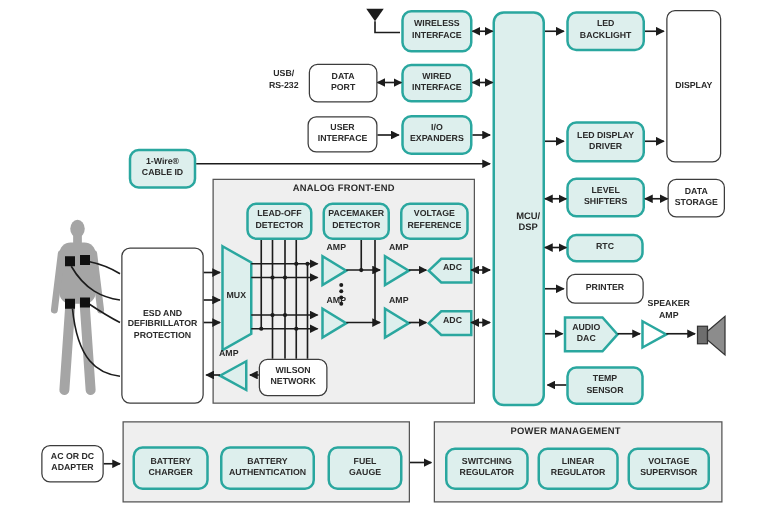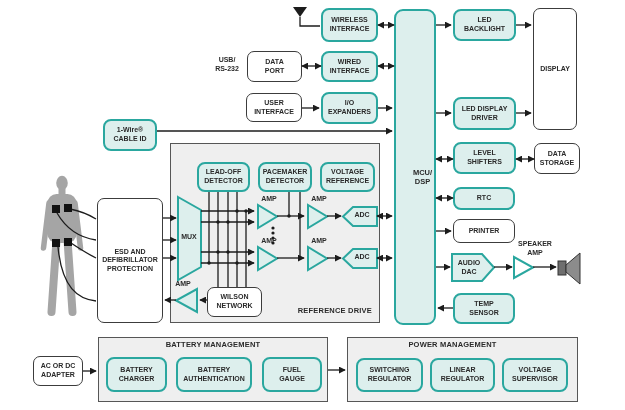--- a/index.html
+++ b/index.html
@@ -125,20 +125,21 @@
     </div>
   <div class="free" style="left:452px;top:259px;width:34px;">AUDIO
 DAC</div>
   <div class="free" style="left:513px;top:240px;width:44px;">SPEAKER
 AMP</div>
   <div class="box teal" style="left:453px;top:293px;width:62px;height:31px;">
       <span class="lbl">TEMP
 SENSOR</span>
     </div>
 
+  <div class="free title" style="left:170px;top:146px;width:210px;">ANALOG FRONT-END</div>
   <div class="box teal" style="left:197px;top:162px;width:53px;height:30px;">
       <span class="lbl">LEAD-OFF
 DETECTOR</span>
     </div>
   <div class="box teal" style="left:258px;top:162px;width:54px;height:30px;">
       <span class="lbl">PACEMAKER
 DETECTOR</span>
     </div>
   <div class="box teal" style="left:320px;top:162px;width:55px;height:30px;">
       <span class="lbl">VOLTAGE
@@ -149,33 +150,31 @@
   <div class="free" style="left:309px;top:195px;width:20px;">AMP</div>
   <div class="free" style="left:259px;top:237px;width:20px;">AMP</div>
   <div class="free" style="left:309px;top:237px;width:20px;">AMP</div>
   <div class="free" style="left:349px;top:211px;width:26px;">ADC</div>
   <div class="free" style="left:349px;top:253px;width:26px;">ADC</div>
   <div class="box white" style="left:207px;top:287px;width:55px;height:30px;">
       <span class="lbl">WILSON
 NETWORK</span>
     </div>
   <div class="free" style="left:171px;top:280px;width:24px;">AMP</div>
-  <div class="free title" style="left:252px;top:306px;width:120px;text-align:right;">REFERENCE DRIVE</div>
 
   <div class="box white" style="left:97px;top:198px;width:66px;height:125px;">
       <span class="lbl">ESD AND
 DEFIBRILLATOR
 PROTECTION</span>
     </div>
 
   <div class="box white" style="left:33px;top:356px;width:50px;height:30px;">
       <span class="lbl">AC OR DC
 ADAPTER</span>
     </div>
-  <div class="free title" style="left:98px;top:340px;width:230px;">BATTERY MANAGEMENT</div>
   <div class="box teal" style="left:106px;top:357px;width:61px;height:35px;">
       <span class="lbl">BATTERY
 CHARGER</span>
     </div>
   <div class="box teal" style="left:176px;top:357px;width:76px;height:35px;">
       <span class="lbl">BATTERY
 AUTHENTICATION</span>
     </div>
   <div class="box teal" style="left:262px;top:357px;width:60px;height:35px;">
       <span class="lbl">FUEL

